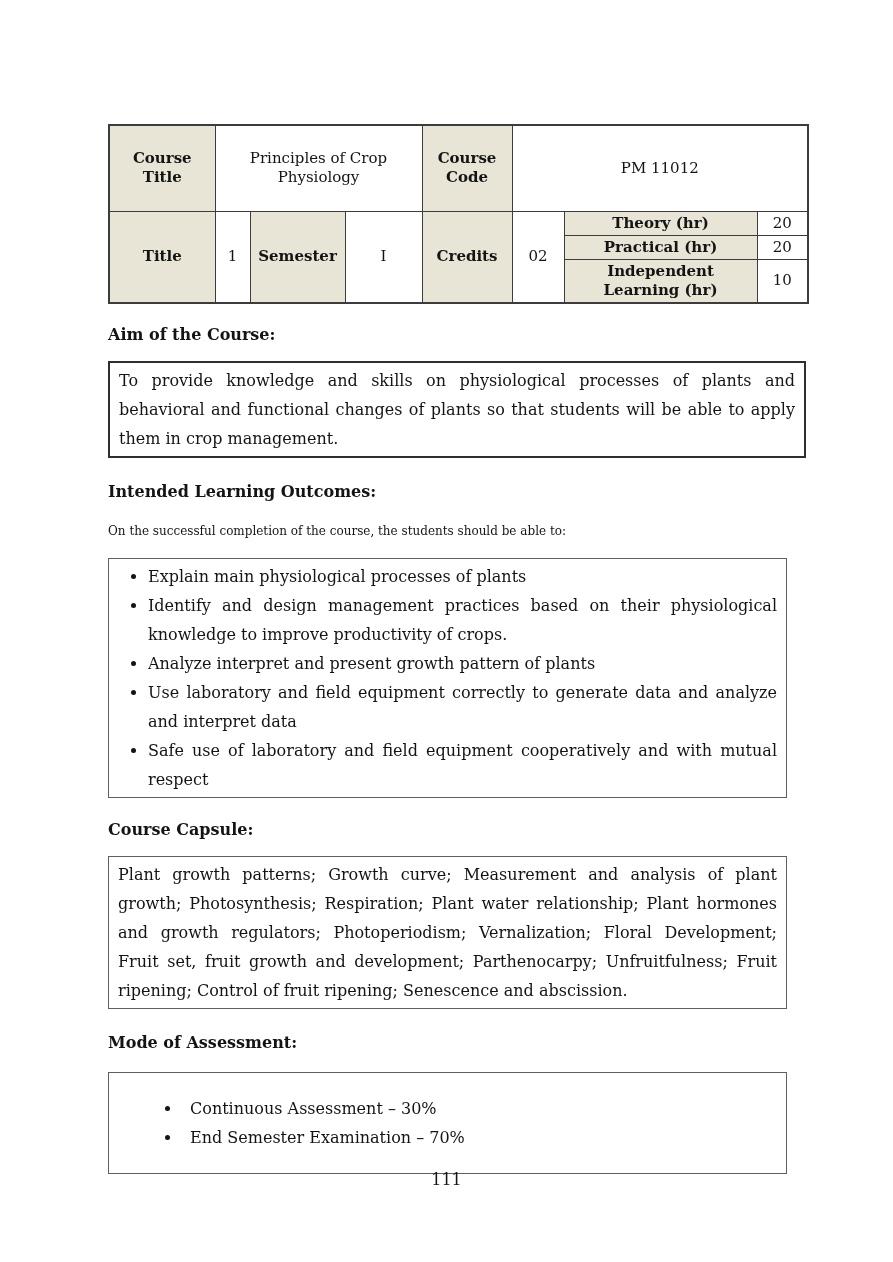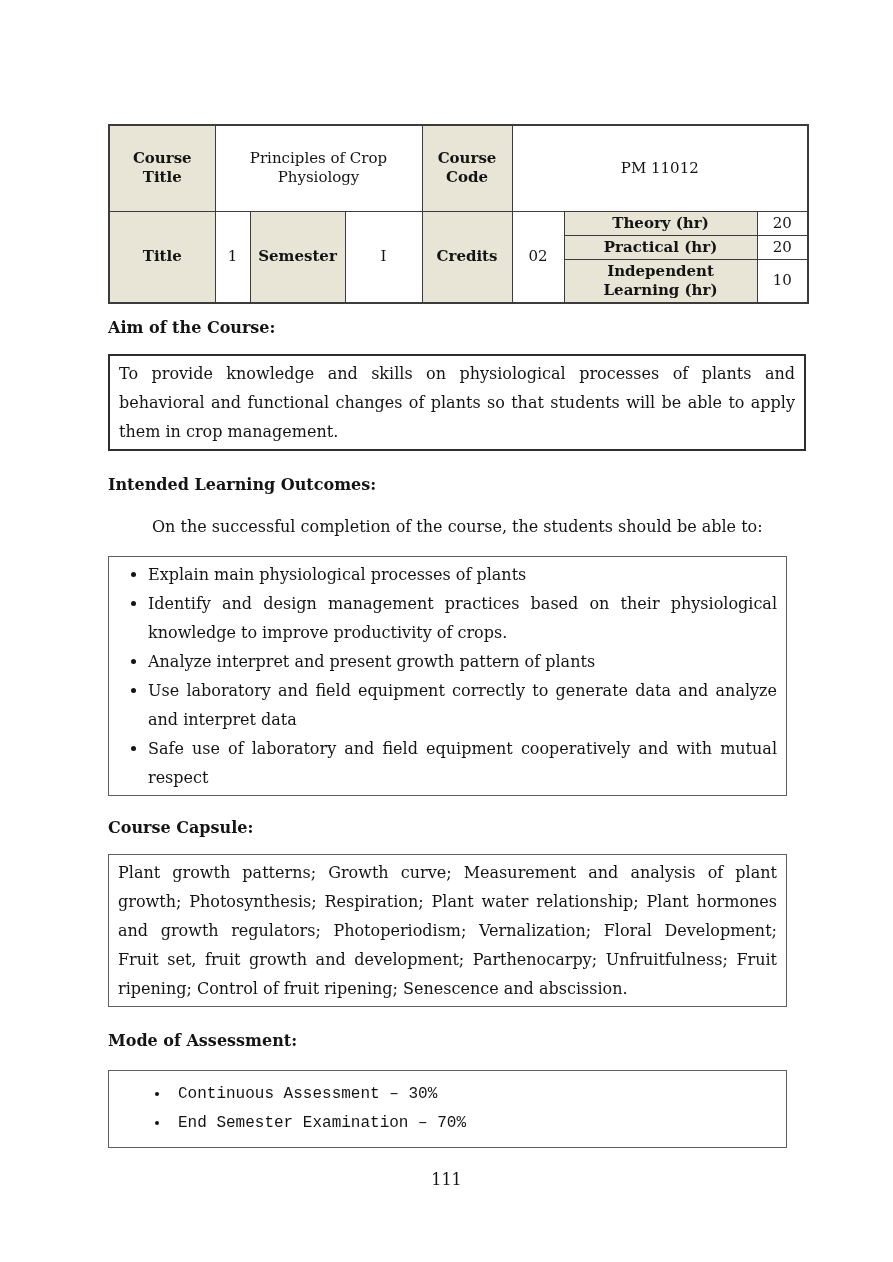--- a/index.html
+++ b/index.html
@@ -44,23 +44,22 @@
   tr.row-sub-last td { height: 38px; }
   .wrap-narrow { display: inline-block; max-width: 132px; }
 
   
   .sec-heading {
     font-weight: bold;
     font-size: 16px;
     margin-top: 24px;
   }
   .intro-line {
-    font-size: 16px;
+    font-size: 12px;
     margin-top: 23px;
-    margin-left: 44px;
   }
   .tbox {
     border: 1px solid var(--box-border, #5f5f5f);
     width: 679px;
     padding: 3px 9px;
     font-size: 16px;
     line-height: 29px;
   }
   .tbox.justify { text-align: justify; }
   .aim-box {
@@ -73,23 +72,22 @@
   .assess-box { margin-top: 20px; padding-top: 5px; padding-bottom: 5px; }
 
   ul.bullets {
     list-style: disc outside;
     margin: 0;
     padding-left: 30px;
   }
   ul.bullets li { text-align: justify; }
   ul.bullets-wide {
     list-style: disc outside;
-    margin: 4px;
+    margin: 16px;
     padding-left: 48px;
-    font-family: Liberation Mono, monospace;
   }
   ul.bullets-wide li {
     text-align: left;
     padding-left: 8px;
   }
 
   .page-number {
     position: absolute;
     top: 1170px;
     left: 0;
@@ -136,21 +134,21 @@
         <td class="shade">Practical (hr)</td>
         <td>20</td>
       </tr>
       <tr class="row-sub-last">
         <td class="shade"><span class="wrap-narrow">Independent Learning (hr)</span></td>
         <td>10</td>
       </tr>
     </tbody>
       </table>
 
-    <div class="sec-heading" style="margin-top:14px">Aim of the Course:</div>
+    <div class="sec-heading" style="margin-top:21px">Aim of the Course:</div>
     <div class="tbox aim-box justify">To provide knowledge and skills on physiological processes of plants and behavioral and functional changes of plants so that students will be able to apply them in crop management.</div>
 
     <div class="sec-heading">Intended Learning Outcomes:</div>
     <div class="intro-line">On the successful completion of the course, the students should be able to:</div>
 
     <div class="tbox ilo-box">
       <ul class="bullets">
         <li>Explain main physiological processes of plants</li>
         <li>Identify and design management practices based on their physiological knowledge to improve productivity of crops.</li>
         <li>Analyze interpret and present growth pattern of plants</li>

